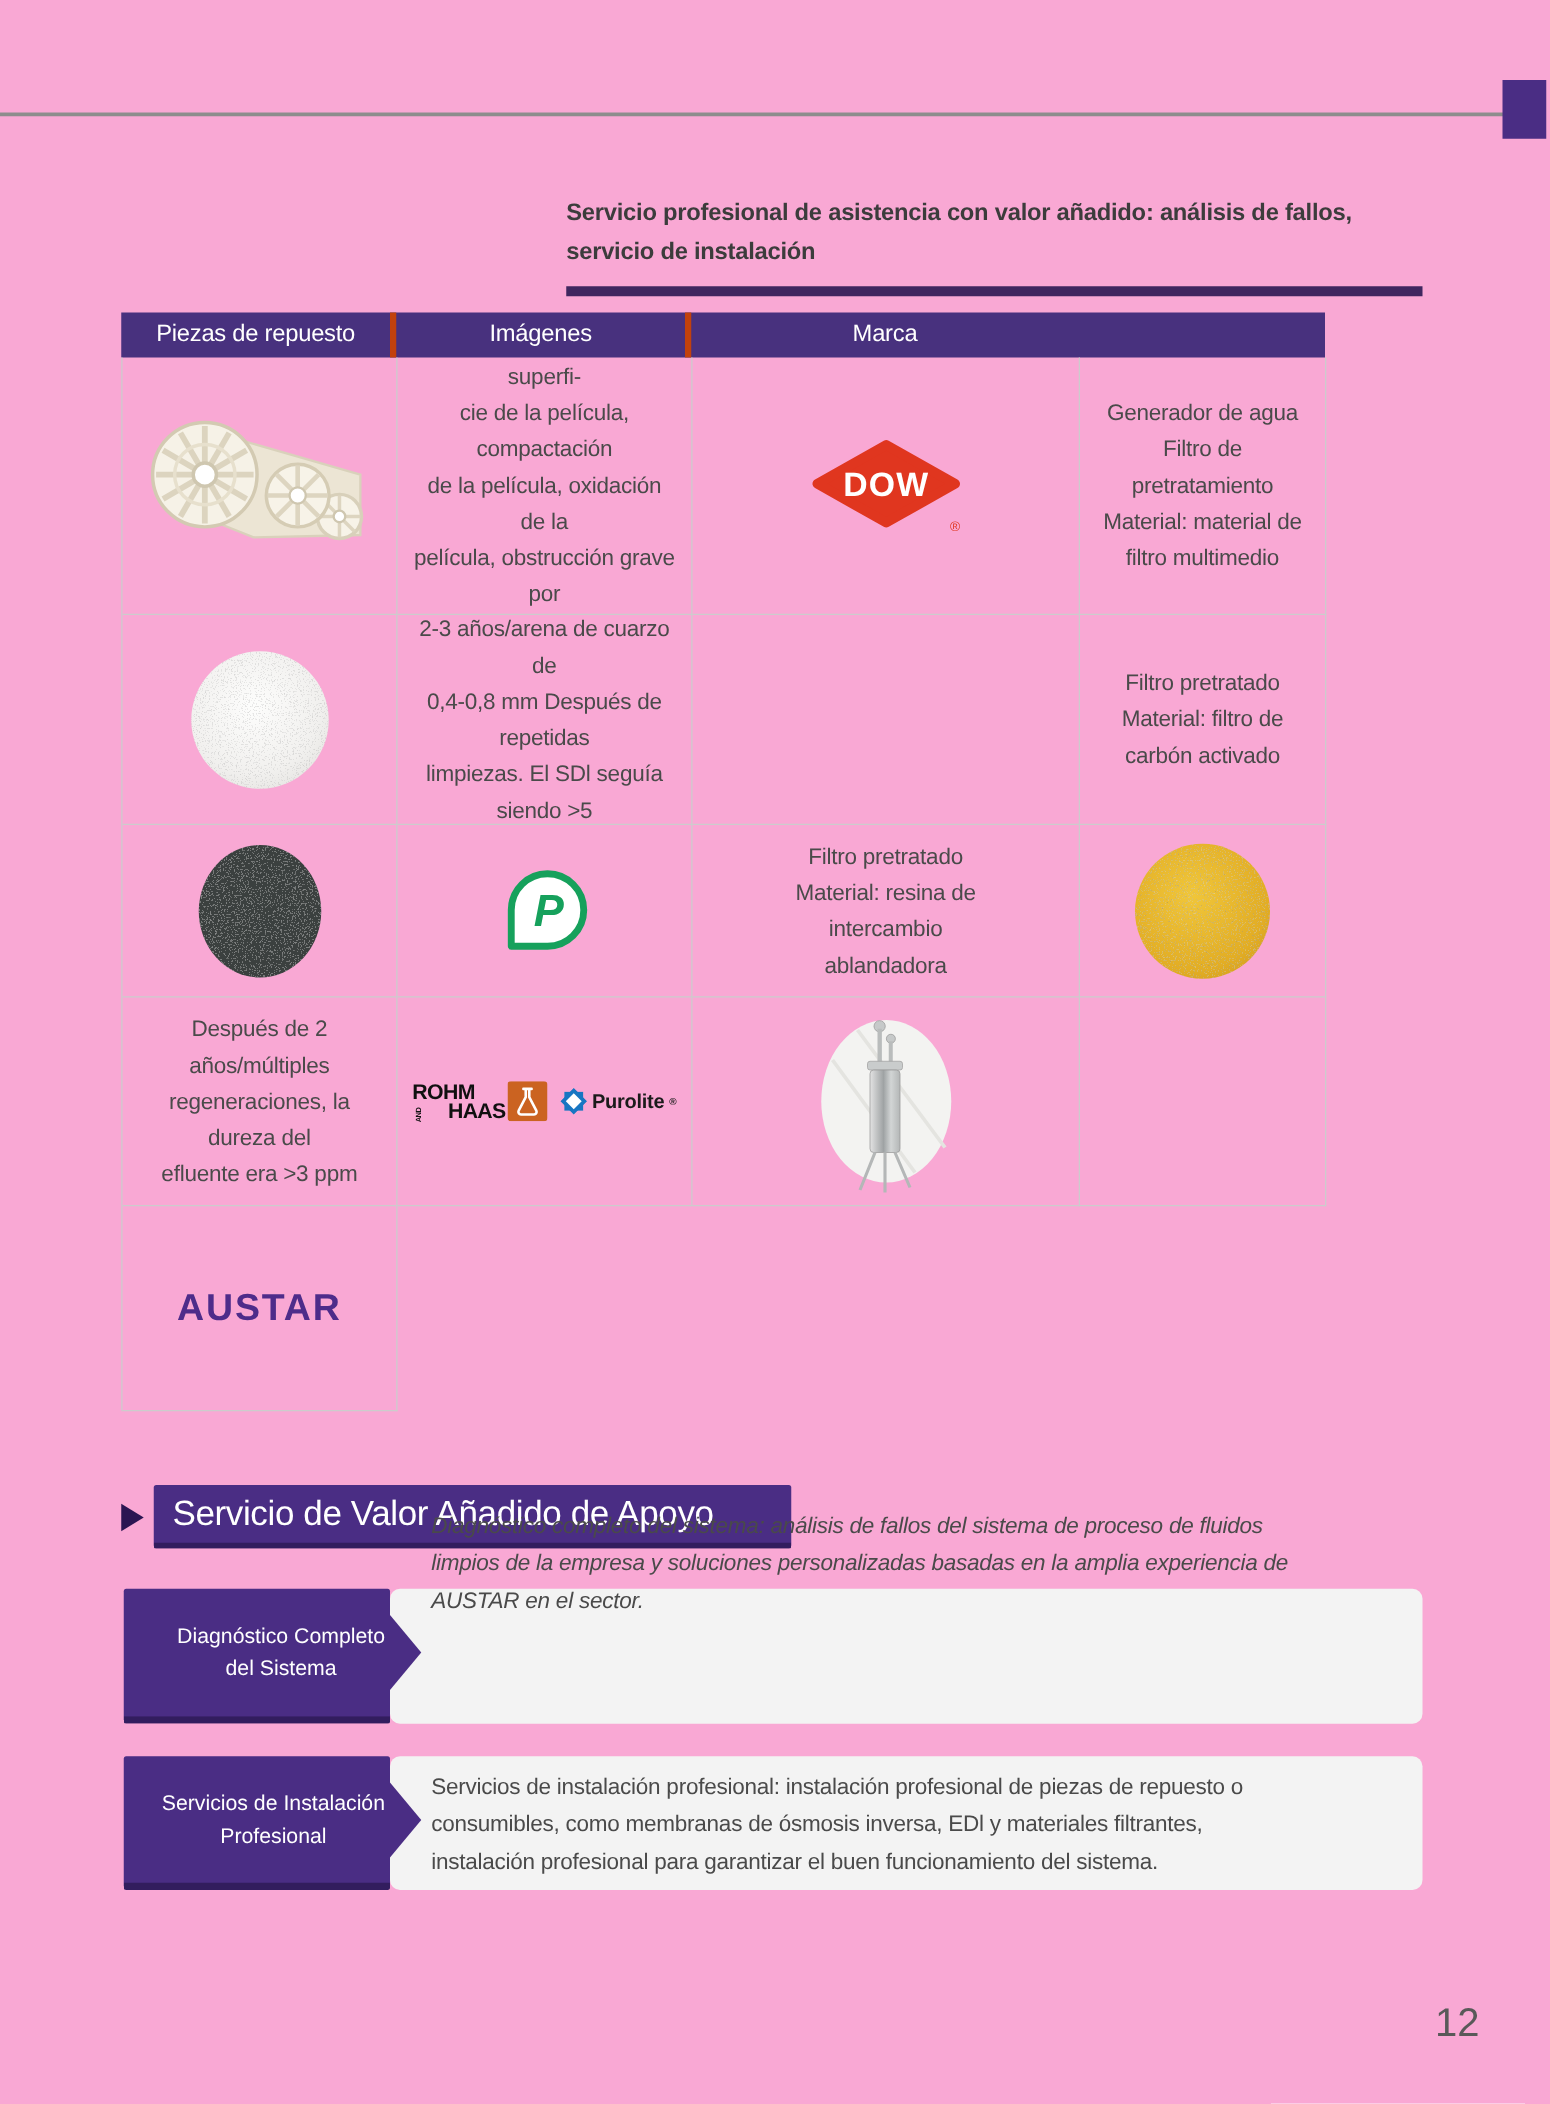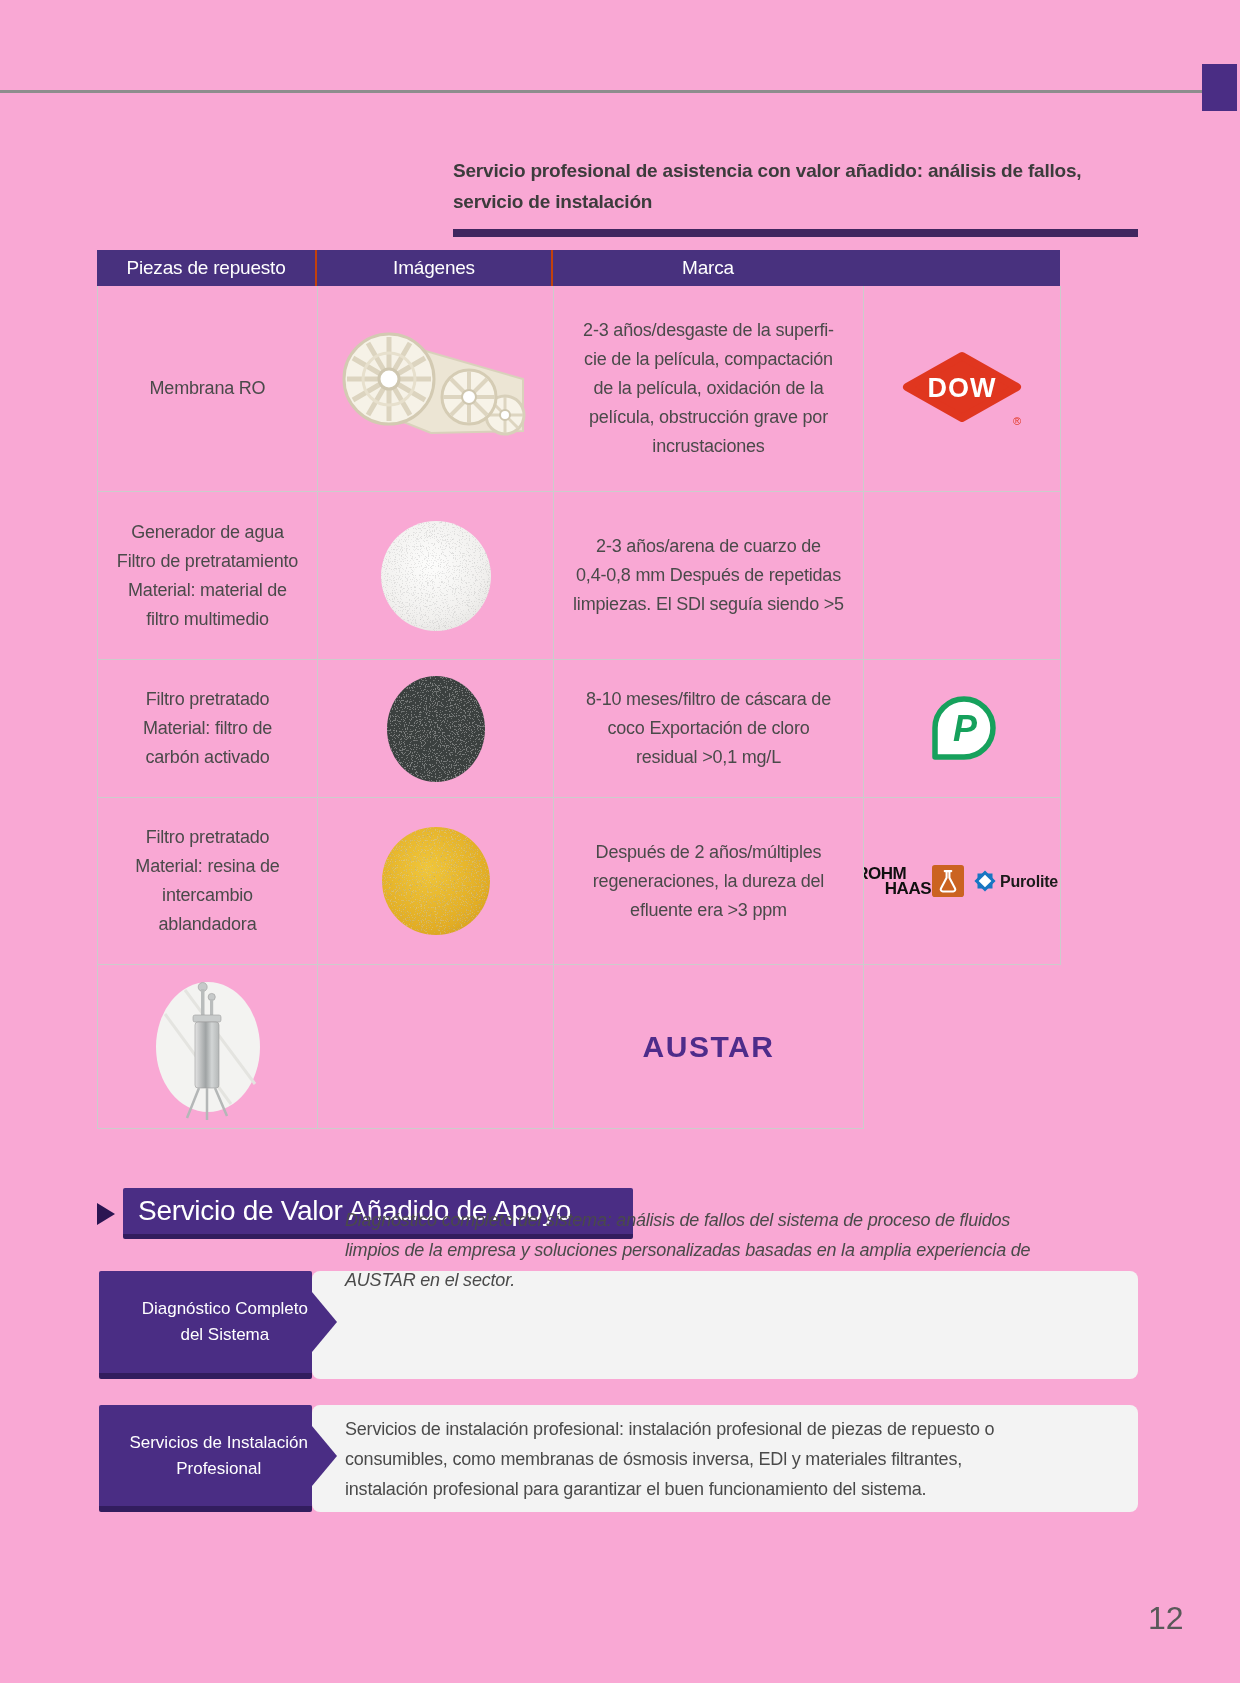--- a/index.html
+++ b/index.html
@@ -11,21 +11,21 @@
   .corner-block { position:absolute; left:1202px; top:64px; width:35px; height:47px; background:#4a2d84; }
 
   .doc-title { position:absolute; left:453px; top:155px; width:690px; font-size:19px; font-weight:bold;
                color:#3c3c3c; line-height:31px; white-space:pre-line; letter-spacing:-0.2px; }
   .title-underline { position:absolute; left:453px; top:229px; width:685px; height:8px; background:#40265f; }
 
   
   .parts-table { position:absolute; left:97px; top:250px; width:963px; }
   .thead { display:grid; grid-template-columns:220px 236px 310px 197px; height:36px; background:#48317e; }
   .th { color:#fff; font-size:19px; display:flex; align-items:center; justify-content:center;
-        border-right:2px solid #c2410c; letter-spacing:-0.2px; }
+        border-right:5px solid #c2410c; letter-spacing:-0.2px; }
   .th:last-child { border-right:none; }
   .tbody { display:grid; grid-template-columns:220px 236px 310px 197px;
            grid-template-rows:206px 168px 138px 167px 164px;
            border-left:1px solid #cccccc; }
   .td { border-right:1px solid #cccccc; border-bottom:1px solid #cccccc;
         display:flex; align-items:center; justify-content:center; text-align:center;
         font-size:18px; color:#4a4a4a; line-height:29px; white-space:pre-line;
         letter-spacing:-0.2px; padding:0 12px; overflow:hidden; }
 
   
@@ -76,21 +76,20 @@
   <div class="title-underline"></div>
 
   <div class="parts-table">
     <div class="thead">
       <div class="th">Piezas de repuesto</div>
       <div class="th">Imágenes</div>
       <div class="th">Marca</div>
     </div>
     <div class="tbody">
 
-      <div class="td">Membrana RO</div>
       <div class="td">
         <svg width="210" height="140" viewBox="0 0 210 140">
           <polygon points="60,22 192,60 192,112 100,114 60,98" fill="#ece5d4" stroke="#d9d1bb" stroke-width="2"></polygon>
           <g stroke="#d8d0ba" stroke-width="3" fill="#f7f3e8">
             <circle cx="174" cy="96" r="19"></circle>
           </g>
           <g stroke="#ddd5c0" stroke-width="3">
             <line x1="156" y1="96" x2="192" y2="96"></line>
               <line x1="174" y1="78" x2="174" y2="114"></line>
               <line x1="161" y1="83" x2="187" y2="109"></line>
@@ -172,23 +171,20 @@
               <feComponentTransfer>
                   <feFuncA type="discrete" tableValues="0 0 0 0.45 0"></feFuncA>
                 </feComponentTransfer>
               <feComposite operator="in" in2="SourceGraphic"></feComposite>
               </filter>
           </defs>
           <ellipse cx="52" cy="55" rx="49" ry="53" fill="#3b403f"></ellipse>
           <ellipse cx="52" cy="55" rx="49" ry="53" fill="#9aa19f" filter="url(#nz2)"></ellipse>
         </svg>
       </div>
-      <div class="td">8-10 meses/filtro de cáscara de
-coco Exportación de cloro
-residual &gt;0,1 mg/L</div>
       <div class="td">
         <svg width="80" height="80" viewBox="0 0 80 80">
           <path d="M 13 68 L 13 39 A 29 29 0 1 1 42 68 Z" fill="#ffffff" stroke="#16a15c" stroke-width="5.5" stroke-linejoin="round"></path>
           <text x="43" y="52" text-anchor="middle" font-size="36" font-weight="bold" font-style="italic" fill="#16a15c" font-family="Liberation Sans, sans-serif">P</text>
         </svg>
       </div>
 
       <div class="td">Filtro pretratado
 Material: resina de
 intercambio

